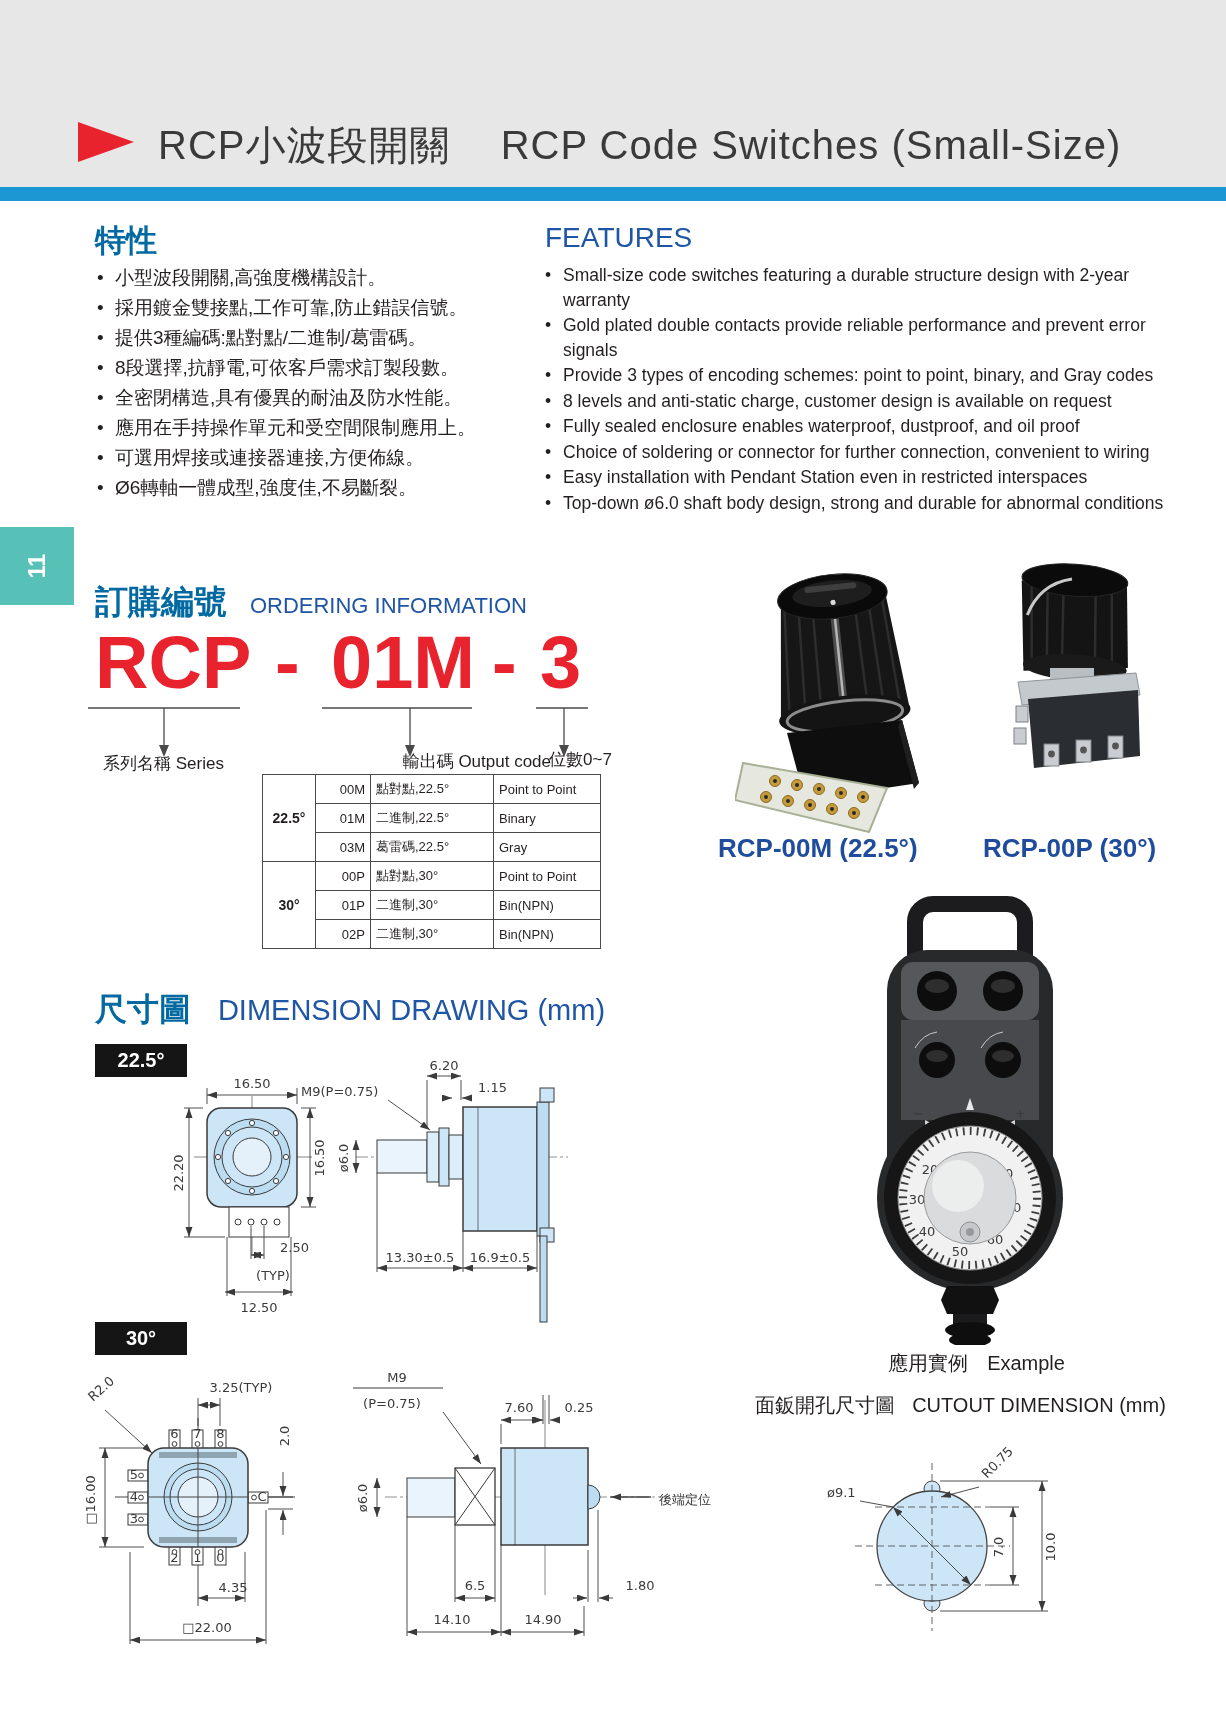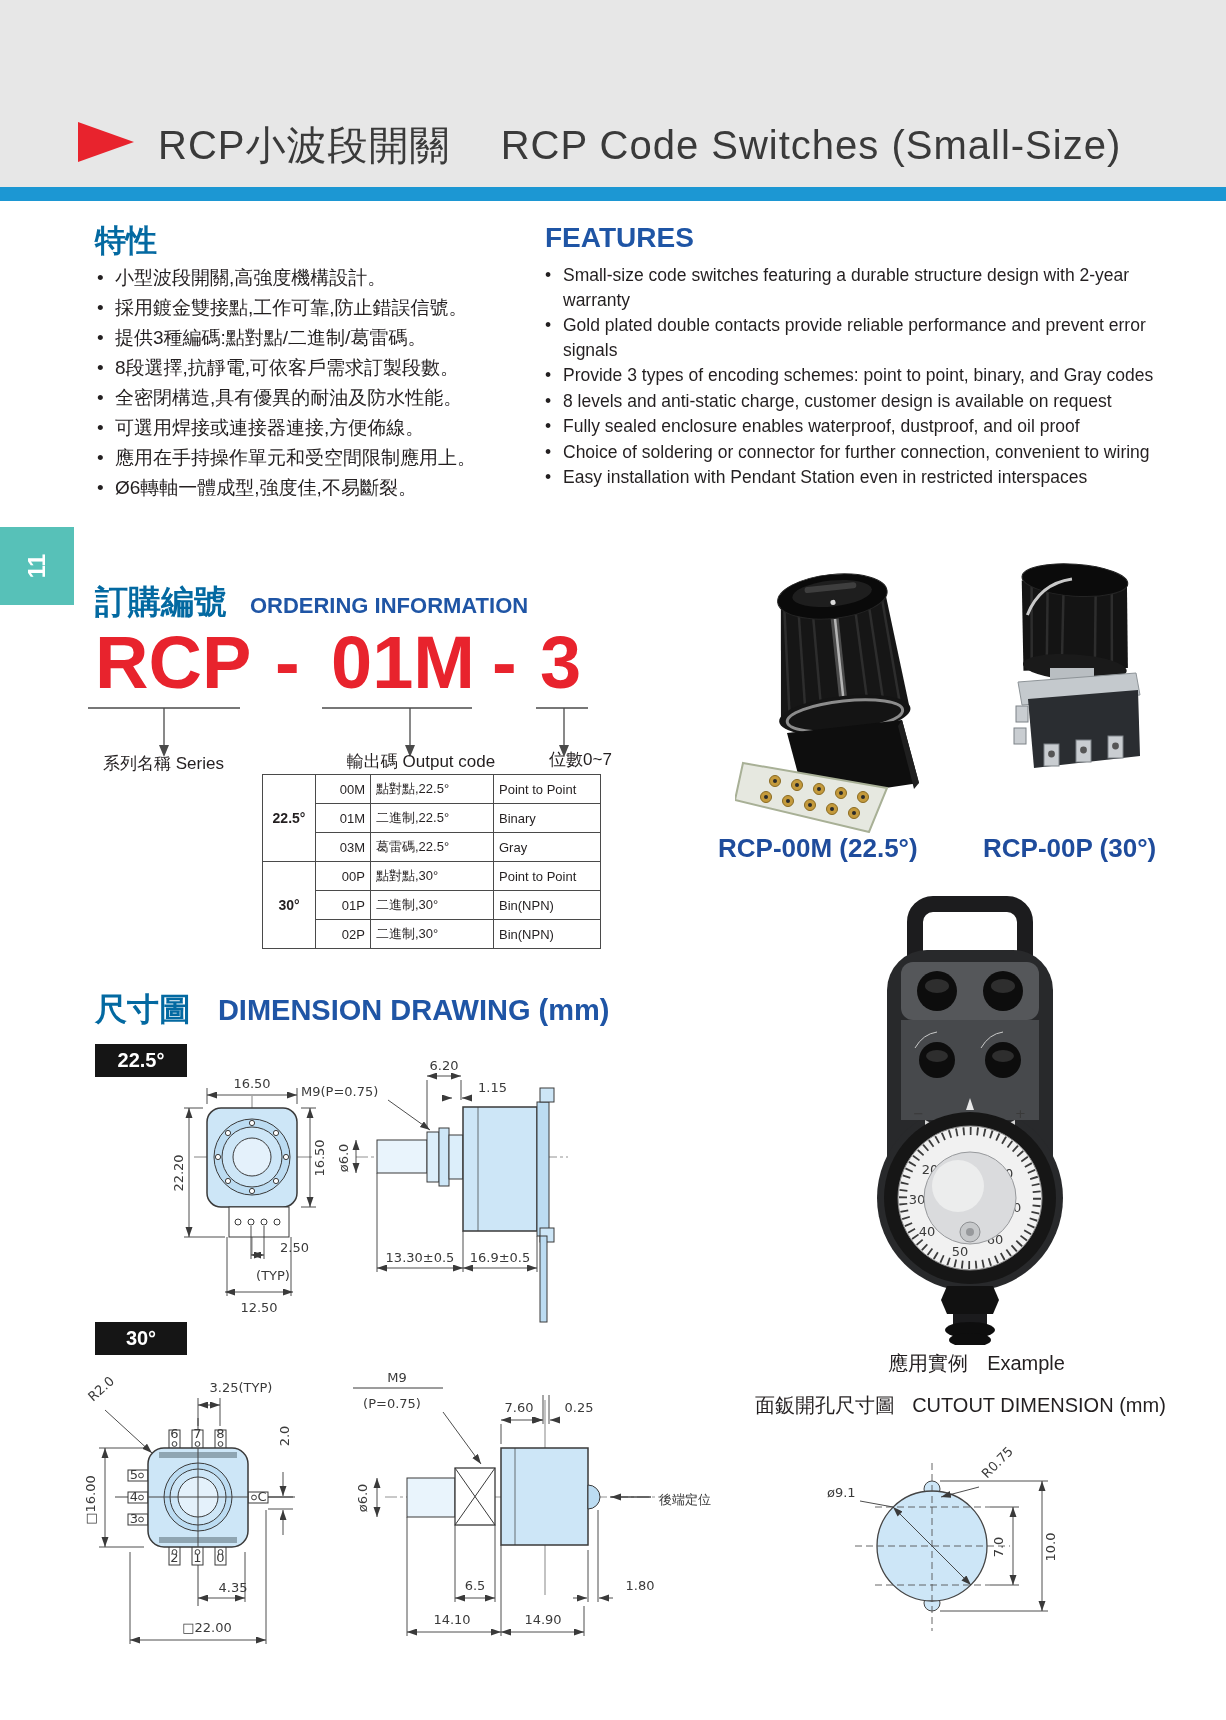--- a/index.html
+++ b/index.html
@@ -7,21 +7,21 @@
         font-family:"Liberation Sans",sans-serif;color:#231f20}
   .abs{position:absolute}
   
   .hdr-band{left:0;top:0;width:1226px;height:187px;background:#e7e7e7}
   .hdr-tri{left:78px;top:122px;width:0;height:0;border-left:56px solid #e8232d;
            border-top:20px solid transparent;border-bottom:20px solid transparent}
   .hdr-title{left:158px;top:118px;font-size:40px;color:#3a3a3a;letter-spacing:1px;white-space:nowrap}
   .hdr-bar{left:0;top:187px;width:1226px;height:14px;background:#1c97d3}
   
   .sec-zh{color:#0369a1;font-weight:bold;font-size:31px}
-  .sec-en{color:#1f55a5;font-weight:bold;font-size:28px}
+  .sec-en{color:#1f55a5;font-weight:normal;font-size:28px}
   
   ul.feat{list-style:none;margin:0;padding:0}
   ul.feat li{position:relative;padding-left:18px}
   ul.feat li::before{content:"•";position:absolute;left:0;top:0}
   .feat-zh li{font-size:19px;line-height:30px}
   .feat-en li{font-size:17.5px;line-height:24.5px;margin-bottom:1px}
   
   .tab11{left:0;top:527px;width:74px;height:78px;background:#57c1b8}
   .tab11 span{position:absolute;left:50%;top:50%;transform:translate(-50%,-50%) rotate(-90deg);
               color:#fff;font-weight:bold;font-size:23px}
@@ -54,34 +54,35 @@
   </div>
   <div class="abs hdr-bar"></div>
 
   <div class="abs sec-zh" style="left:95px;top:220px">特性</div>
   <ul class="abs feat feat-zh" style="left:97px;top:263px;width:460px">
     <li>小型波段開關,高強度機構設計。</li>
     <li>採用鍍金雙接點,工作可靠,防止錯誤信號。</li>
     <li>提供3種編碼:點對點/二進制/葛雷碼。</li>
     <li>8段選擇,抗靜電,可依客戶需求訂製段數。</li>
     <li>全密閉構造,具有優異的耐油及防水性能。</li>
+    <li>應用在手持操作單元和受空間限制應用上。</li>
     <li>可選用焊接或連接器連接,方便佈線。</li>
-    <li>應用在手持操作單元和受空間限制應用上。</li>
     <li>Ø6轉軸一體成型,強度佳,不易斷裂。</li>
   </ul>
 
   <div class="abs sec-en" style="left:545px;top:222px">FEATURES</div>
   <ul class="abs feat feat-en" style="left:545px;top:263px;width:632px">
     <li>Small-size code switches featuring a durable structure design with 2-year warranty</li>
     <li>Gold plated double contacts provide reliable performance and prevent error signals</li>
     <li>Provide 3 types of encoding schemes: point to point, binary, and Gray codes</li>
     <li>8 levels and anti-static charge, customer design is available on request</li>
     <li>Fully sealed enclosure enables waterproof, dustproof, and oil proof</li>
     <li>Choice of soldering or connector for further connection, convenient to wiring</li>
     <li>Easy installation with Pendant Station even in restricted interspaces</li>
+    <li>Top-down ø6.0 shaft body design, strong and durable for abnormal conditions</li>
   </ul>
 
   <div class="abs tab11">
     <span>11</span>
   </div>
 
   <div class="abs" style="left:95px;top:580px;white-space:nowrap">
     <span class="sec-zh" style="font-size:33px">訂購編號</span>
     <span style="display:inline-block;width:14px"></span>
     <span class="sec-en" style="font-size:22px">ORDERING INFORMATION</span>
@@ -103,21 +104,21 @@
       <line x1="484" y1="16" x2="484" y2="54"></line>
     </g>
     <g fill="#4a4a4a">
       <polygon points="79,53 89,53 84,65"></polygon>
       <polygon points="325,53 335,53 330,65"></polygon>
       <polygon points="479,53 489,53 484,65"></polygon>
     </g>
   </svg>
 
   <div class="abs ord-label" style="left:103px;top:752px">系列名稱 Series</div>
-  <div class="abs ord-label" style="left:311px;top:750px;width:220px;text-align:center">輸出碼 Output code</div>
+  <div class="abs ord-label" style="left:331px;top:750px;width:220px;text-align:right">輸出碼 Output code</div>
   <div class="abs ord-label" style="left:549px;top:748px">
     <div>位數0~7</div>
     <div>Digit</div>
   </div>
 
   <table class="codes abs" style="left:262px;top:774px">
     <tbody>
         <tr>
       <td class="grp" rowspan="3">22.5°</td>
       <td class="code">00M</td>

